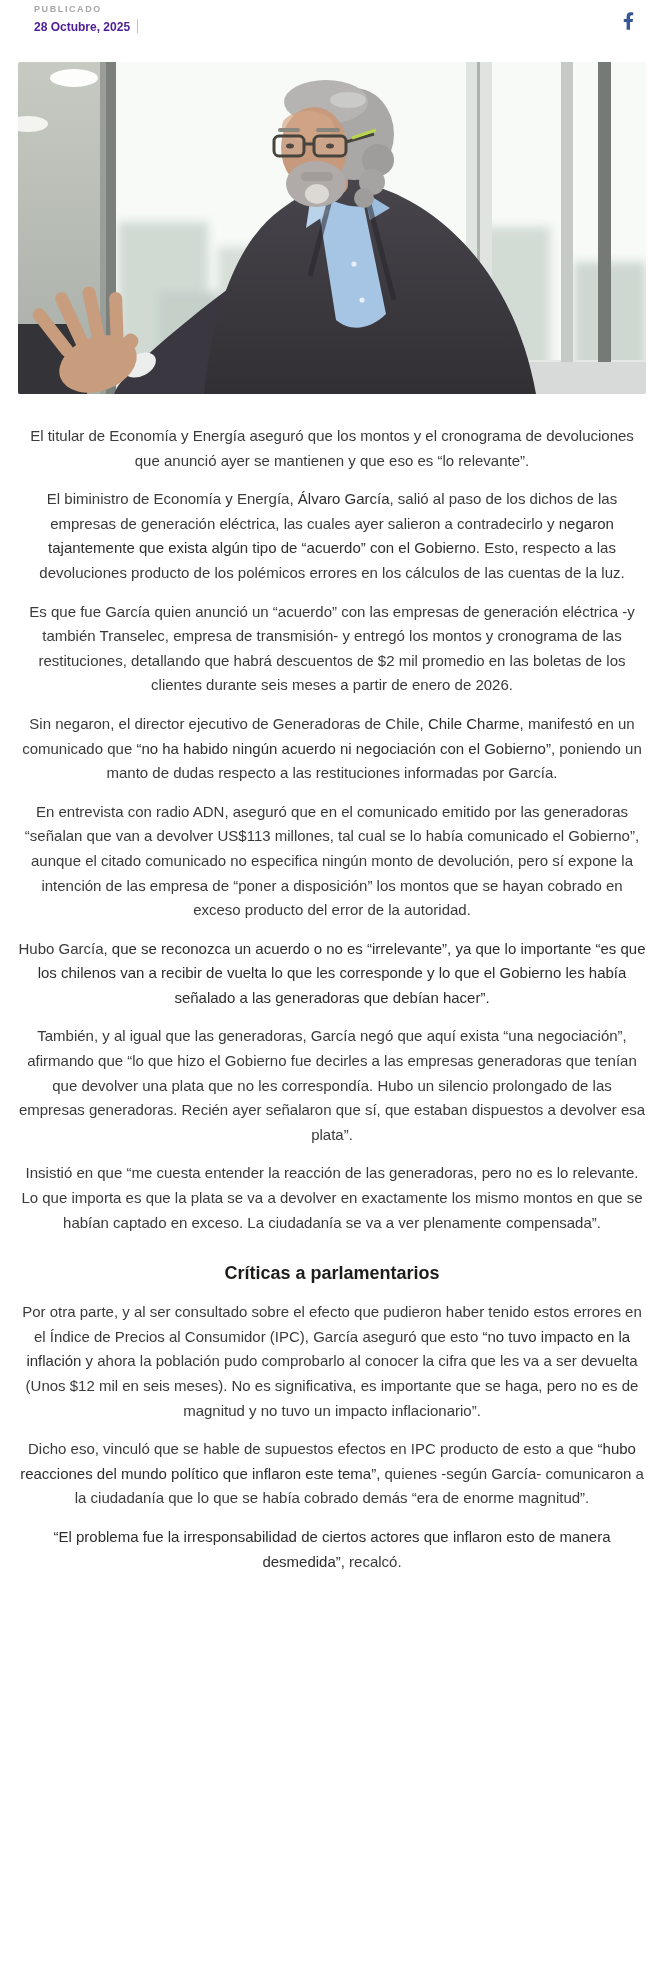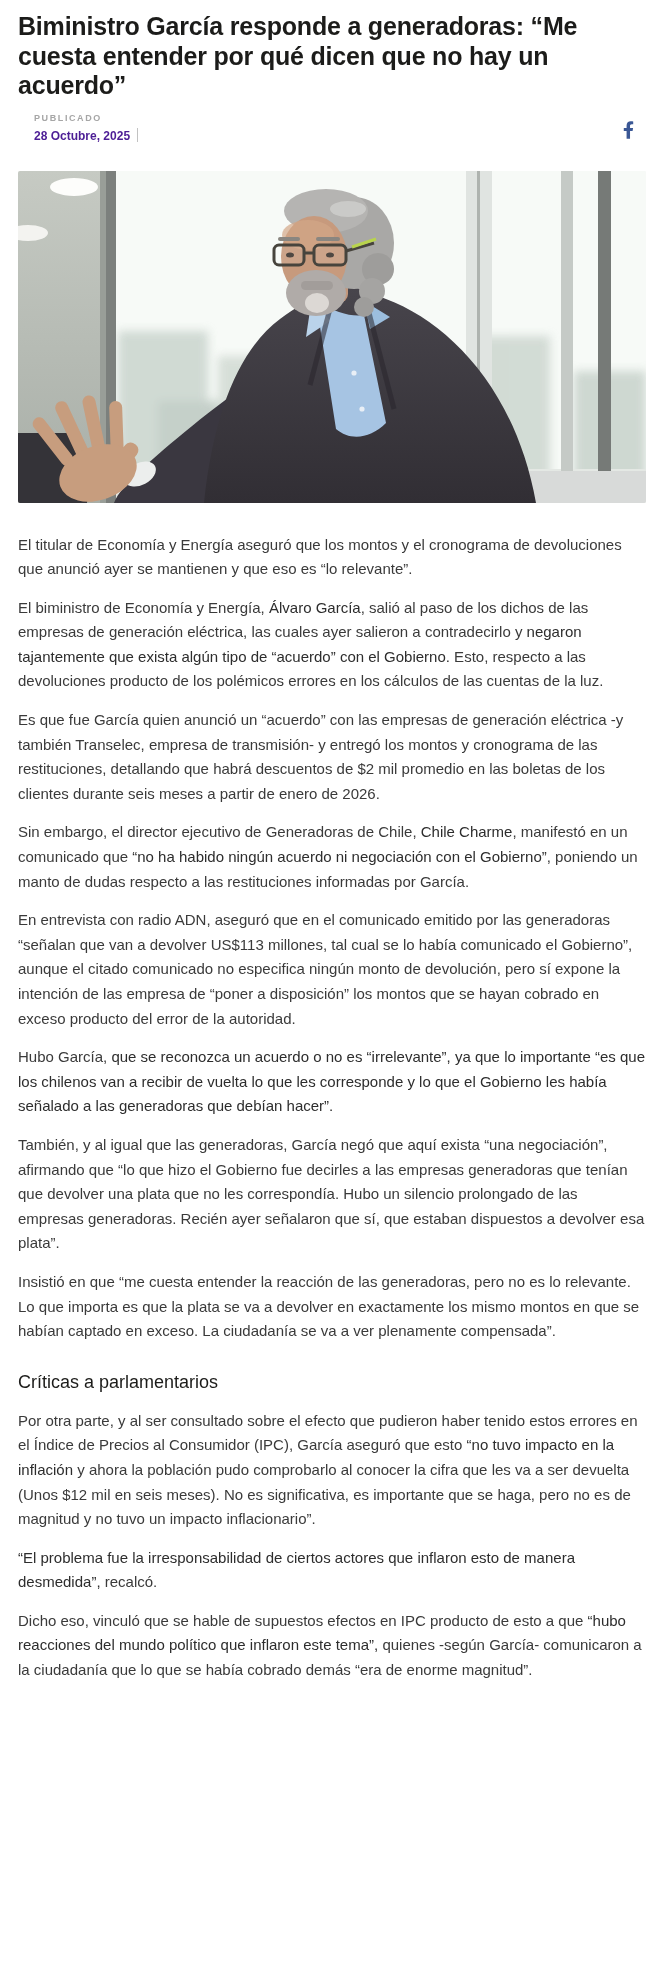--- a/index.html
+++ b/index.html
@@ -29,36 +29,35 @@
   .share-btn{
     background:none;border:none;padding:4px;cursor:pointer;line-height:0;
   }
 
   .hero{
     margin:22px 18px 0 18px;width:628px;height:332px;
     border-radius:2px;overflow:hidden;
   }
   .hero svg{display:block;}
 
-  .article-body{padding:0 18px 26px 18px;}
+  .article-body{padding:0 18px 26px 18px;text-align:center;}
   .article-body p.para{
     font-size:15px;line-height:1.64;margin:0 0 14px 0;color:#3a3a3a;
   }
   .article-body p.para.lead{margin-top:30px;}
   .article-body p.para strong{color:#2d2d2d;font-weight:400;}
   h2.section-heading{
-    font-size:18px;font-weight:400;color:#1c1c1a;margin:28px 0 16px 0;
+    font-size:18px;font-weight:700;color:#1c1c1a;margin:28px 0 16px 0;
   }
 </style>
 </head>
 <body>
 
 <div class="container">
 
-  <h1 class="article-title">Biministro García responde a generadoras: “Me cuesta entender por qué dicen que no hay un acuerdo”</h1>
 
   <div class="meta-row">
     <div>
       <div class="pub-label">PUBLICADO</div>
       <div class="date-line"><span>28 Octubre, 2025</span><span class="date-sep"></span></div>
     </div>
     <button class="share-btn">
       <span>
         <svg width="11" height="18" viewBox="0 0 320 512" aria-hidden="true">
           <path id="fb-path" fill="#3a5795" d="M279.14 288l14.22-92.66h-88.91v-60.13c0-25.35 12.42-50.06 52.24-50.06h40.42V6.26S260.43 0 225.36 0c-73.22 0-121.08 44.38-121.08 124.72v70.62H22.89V288h81.39v224h100.17V288z"></path>
@@ -161,24 +160,24 @@
         <path d="M328,80 L356,72" fill="none"></path>
       </g>
       <path d="M334,76 L358,68" stroke="#b9d44d" stroke-width="3" fill="none"></path>
     </svg>
   </div>
 
   <div class="article-body">
       <p class="para lead"><span>El titular de Economía y Energía aseguró que los montos y el cronograma de devoluciones que anunció ayer se mantienen y que eso es “lo relevante”.</span></p>
       <p class="para"><span>El biministro de Economía y Energía, </span><strong>Álvaro García</strong><span>, salió al paso de los dichos de las empresas de generación eléctrica, las cuales ayer salieron a contradecirlo y </span><strong>negaron tajantemente que exista algún tipo de “acuerdo” con el Gobierno.</strong><span> Esto, respecto a las devoluciones producto de los polémicos errores en los cálculos de las cuentas de la luz.</span></p>
       <p class="para"><span>Es que fue García quien anunció un “acuerdo” con las empresas de generación eléctrica -y también Transelec, empresa de transmisión- y entregó los montos y cronograma de las restituciones, detallando que habrá descuentos de $2 mil promedio en las boletas de los clientes durante seis meses a partir de enero de 2026.</span></p>
-      <p class="para"><span>Sin embargo, el director ejecutivo de Generadoras de Chile, </span><strong>Chile Charme</strong><span>, manifestó en un comunicado que </span><strong>“no ha habido ningún acuerdo ni negociación con el Gobierno”</strong><span>, poniendo un manto de dudas respecto a las restituciones informadas por García.</span></p>
+      <p class="para"><span>Sin negaron, el director ejecutivo de Generadoras de Chile, </span><strong>Chile Charme</strong><span>, manifestó en un comunicado que </span><strong>“no ha habido ningún acuerdo ni negociación con el Gobierno”</strong><span>, poniendo un manto de dudas respecto a las restituciones informadas por García.</span></p>
       <p class="para"><span>En entrevista con radio ADN, aseguró que en el comunicado emitido por las generadoras “señalan que van a devolver US$113 millones, tal cual se lo había comunicado el Gobierno”, aunque el citado comunicado no especifica ningún monto de devolución, pero sí expone la intención de las empresa de “poner a disposición” los montos que se hayan cobrado en exceso producto del error de la autoridad.</span></p>
       <p class="para"><span>Hubo García, </span><strong>que se reconozca un acuerdo o no es “irrelevante”, ya que lo importante “es que los chilenos van a recibir de vuelta lo que les corresponde y lo que el Gobierno les había señalado a las generadoras que debían hacer”.</strong></p>
       <p class="para"><span>También, y al igual que las generadoras, García negó que aquí exista “una negociación”, afirmando que “lo que hizo el Gobierno fue decirles a las empresas generadoras que tenían que devolver una plata que no les correspondía. Hubo un silencio prolongado de las empresas generadoras. Recién ayer señalaron que sí, que estaban dispuestos a devolver esa plata”.</span></p>
       <p class="para"><span>Insistió en que “me cuesta entender la reacción de las generadoras, pero no es lo relevante. Lo que importa es que la plata se va a devolver en exactamente los mismo montos en que se habían captado en exceso. La ciudadanía se va a ver plenamente compensada”.</span></p>
       <h2 class="section-heading">Críticas a parlamentarios</h2>
       <p class="para"><span>Por otra parte, y al ser consultado sobre el efecto que pudieron haber tenido estos errores en el Índice de Precios al Consumidor (IPC), García aseguró que esto </span><strong>“no tuvo impacto en la inflación</strong><span> y ahora la población pudo comprobarlo al conocer la cifra que les va a ser devuelta (Unos $12 mil en seis meses). No es significativa, es importante que se haga, pero no es de magnitud y no tuvo un impacto inflacionario”.</span></p>
+      <p class="para"><span>Dicho eso, vinculó que se hable de supuestos efectos en IPC producto de esto a que </span><strong>“hubo reacciones del mundo político que inflaron este tema”,</strong><span> quienes -según García- comunicaron a la ciudadanía que lo que se había cobrado demás “era de enorme magnitud”.</span></p>
       <p class="para"><strong>“El problema fue la irresponsabilidad de ciertos actores que inflaron esto de manera desmedida”,</strong><span> recalcó.</span></p>
-      <p class="para"><span>Dicho eso, vinculó que se hable de supuestos efectos en IPC producto de esto a que </span><strong>“hubo reacciones del mundo político que inflaron este tema”,</strong><span> quienes -según García- comunicaron a la ciudadanía que lo que se había cobrado demás “era de enorme magnitud”.</span></p>
     </div>
 
 </div>
 
 </body></html>

